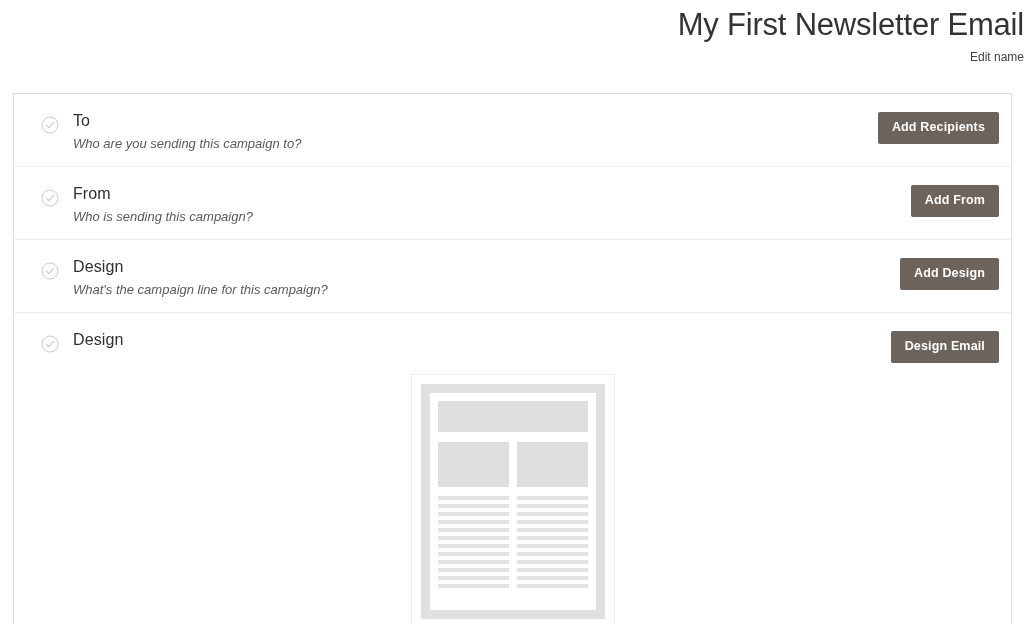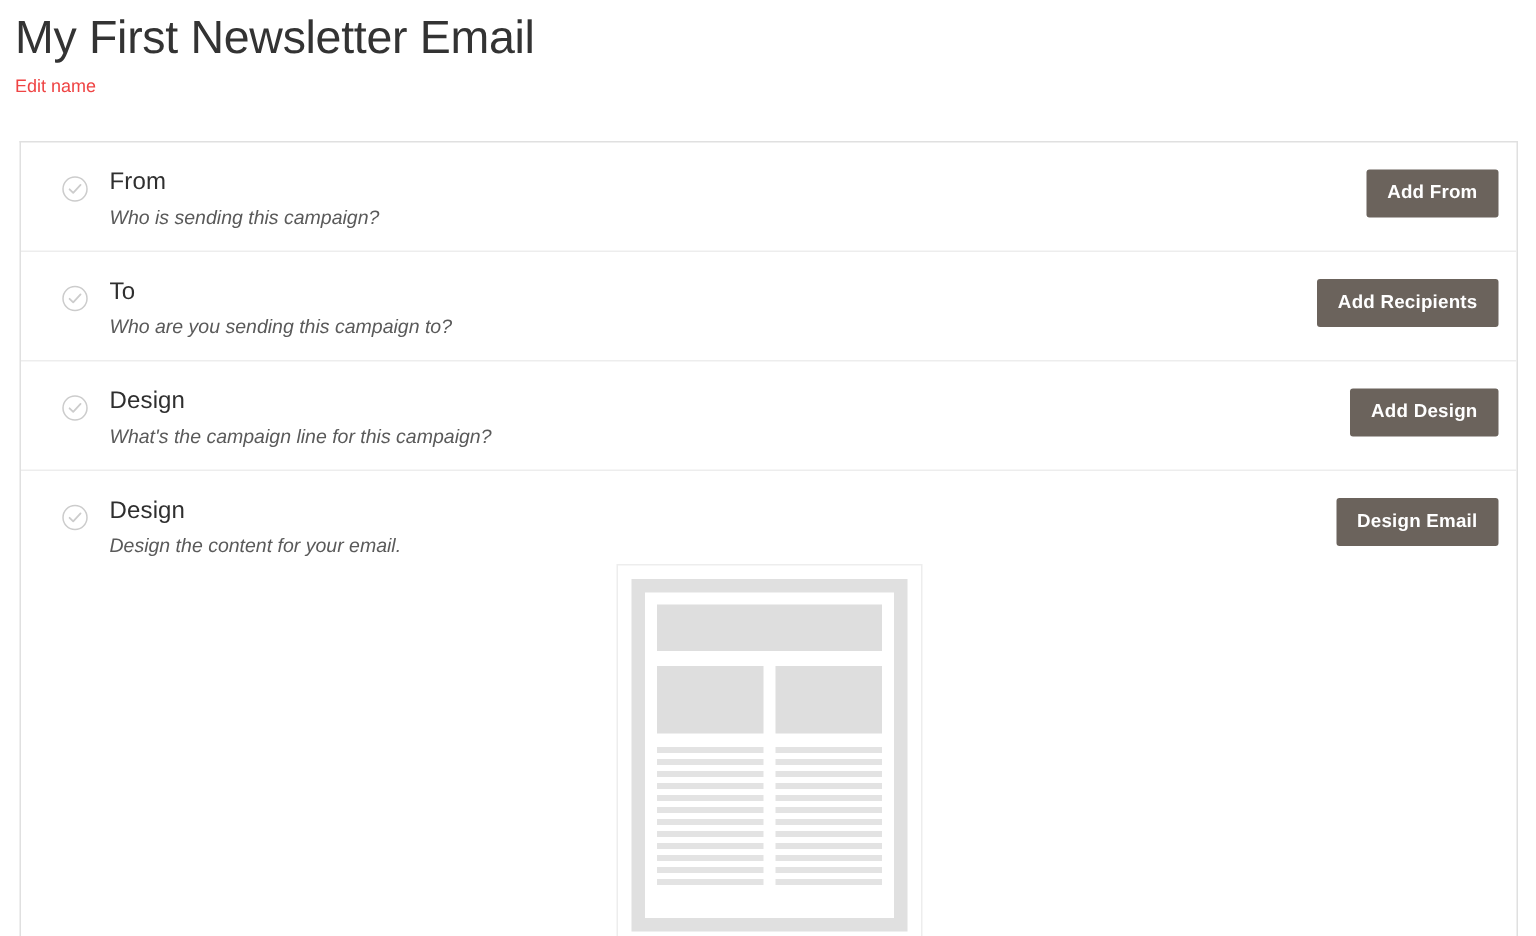--- a/index.html
+++ b/index.html
@@ -12,36 +12,37 @@
     height: 624px;
     overflow: hidden;
     font-family: "Liberation Sans", sans-serif;
     color: #3d3d3d;
     -webkit-font-smoothing: antialiased;
   }
 
   
   .page-header {
     padding: 2px 0 0 10px;
+    text-align: right;
   }
   .page-title {
     font-size: 31px;
     font-weight: 400;
     line-height: 38px;
     color: #333333;
     letter-spacing: -0.2px;
     margin: 0;
     padding-top: 4px;
   }
   .edit-name-link {
     display: inline-block;
     margin-top: 6px;
     font-size: 12px;
     line-height: 14px;
-    color: #ef4444;
+    color: #404040;
     text-decoration: none;
     cursor: pointer;
   }
 
   
   .checklist-card {
     position: relative;
     margin: 28px 12px 0 13px;
     border: 1px solid #e0e0e0;
     border-bottom: none;
@@ -176,70 +177,69 @@
 <div class="checklist-card">
 
   <div class="checklist-row">
     <span class="row-check">
       <svg width="18" height="18" viewBox="0 0 18 18" aria-hidden="true">
         <circle cx="9" cy="9" r="8" fill="none" stroke="#cccccc" stroke-width="1"></circle>
         <path d="M5.4 9.2 L7.8 11.6 L12.7 6.3" fill="none" stroke="#cccccc" stroke-width="1.2" stroke-linecap="round" stroke-linejoin="round"></path>
       </svg>
     </span>
     <div class="row-text">
+      <p class="row-title">To</p>
+      <p class="row-subtitle">Who are you sending this campaign to?</p>
+    </div>
+    <div class="row-action">
+      <button class="action-button">Add Recipients</button>
+    </div>
+  </div>
+
+  <div class="checklist-row">
+    <span class="row-check">
+      <svg width="18" height="18" viewBox="0 0 18 18" aria-hidden="true">
+        <circle cx="9" cy="9" r="8" fill="none" stroke="#cccccc" stroke-width="1"></circle>
+        <path d="M5.4 9.2 L7.8 11.6 L12.7 6.3" fill="none" stroke="#cccccc" stroke-width="1.2" stroke-linecap="round" stroke-linejoin="round"></path>
+      </svg>
+    </span>
+    <div class="row-text">
       <p class="row-title">From</p>
       <p class="row-subtitle">Who is sending this campaign?</p>
     </div>
     <div class="row-action">
       <button class="action-button">Add From</button>
     </div>
   </div>
 
   <div class="checklist-row">
     <span class="row-check">
       <svg width="18" height="18" viewBox="0 0 18 18" aria-hidden="true">
         <circle cx="9" cy="9" r="8" fill="none" stroke="#cccccc" stroke-width="1"></circle>
         <path d="M5.4 9.2 L7.8 11.6 L12.7 6.3" fill="none" stroke="#cccccc" stroke-width="1.2" stroke-linecap="round" stroke-linejoin="round"></path>
       </svg>
     </span>
     <div class="row-text">
-      <p class="row-title">To</p>
-      <p class="row-subtitle">Who are you sending this campaign to?</p>
-    </div>
-    <div class="row-action">
-      <button class="action-button">Add Recipients</button>
-    </div>
-  </div>
-
-  <div class="checklist-row">
-    <span class="row-check">
-      <svg width="18" height="18" viewBox="0 0 18 18" aria-hidden="true">
-        <circle cx="9" cy="9" r="8" fill="none" stroke="#cccccc" stroke-width="1"></circle>
-        <path d="M5.4 9.2 L7.8 11.6 L12.7 6.3" fill="none" stroke="#cccccc" stroke-width="1.2" stroke-linecap="round" stroke-linejoin="round"></path>
-      </svg>
-    </span>
-    <div class="row-text">
       <p class="row-title">Design</p>
       <p class="row-subtitle">What's the campaign line for this campaign?</p>
     </div>
     <div class="row-action">
       <button class="action-button">Add Design</button>
     </div>
   </div>
 
   <div class="checklist-row">
     <span class="row-check">
       <svg width="18" height="18" viewBox="0 0 18 18" aria-hidden="true">
         <circle cx="9" cy="9" r="8" fill="none" stroke="#cccccc" stroke-width="1"></circle>
         <path d="M5.4 9.2 L7.8 11.6 L12.7 6.3" fill="none" stroke="#cccccc" stroke-width="1.2" stroke-linecap="round" stroke-linejoin="round"></path>
       </svg>
     </span>
     <div class="row-text">
       <p class="row-title">Design</p>
-      <p class="row-subtitle">Design the content for your email.</p>
     </div>
     <div class="row-action">
       <button class="action-button">Design Email</button>
     </div>
   </div>
 
   <div class="content-preview-wrap">
     <div class="email-thumb">
       <div class="thumb-frame">
         <div class="thumb-inner">

